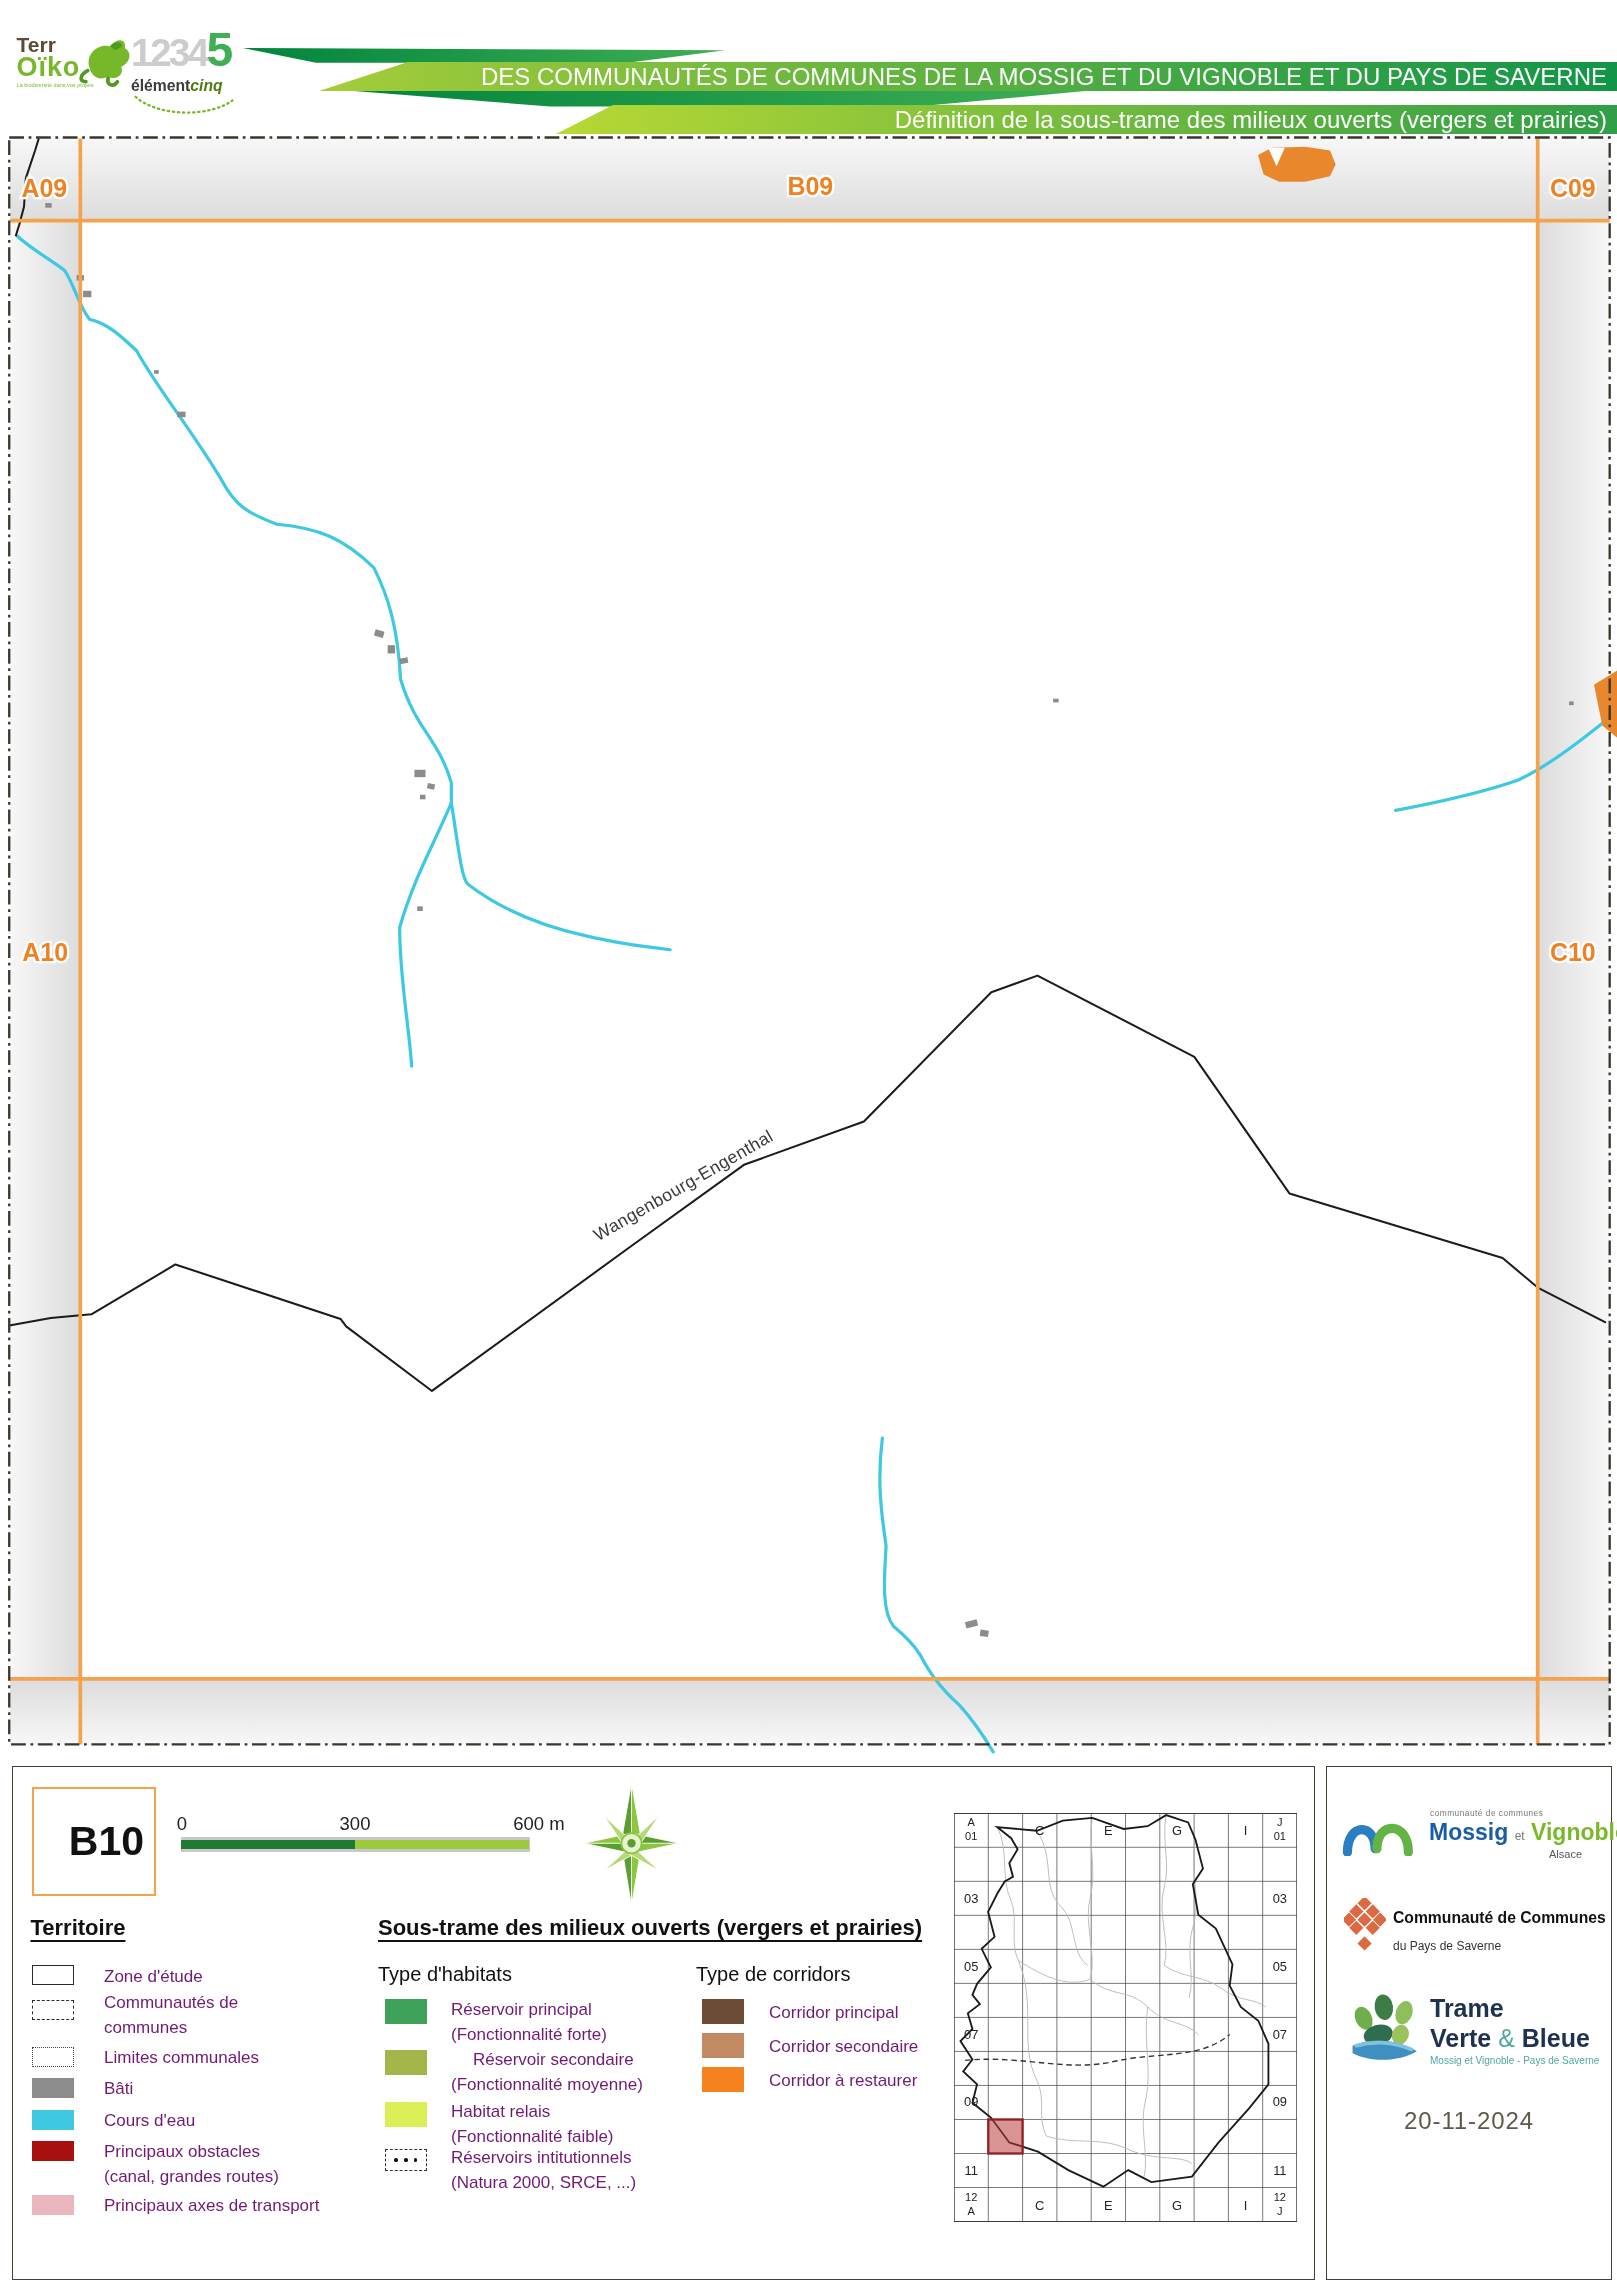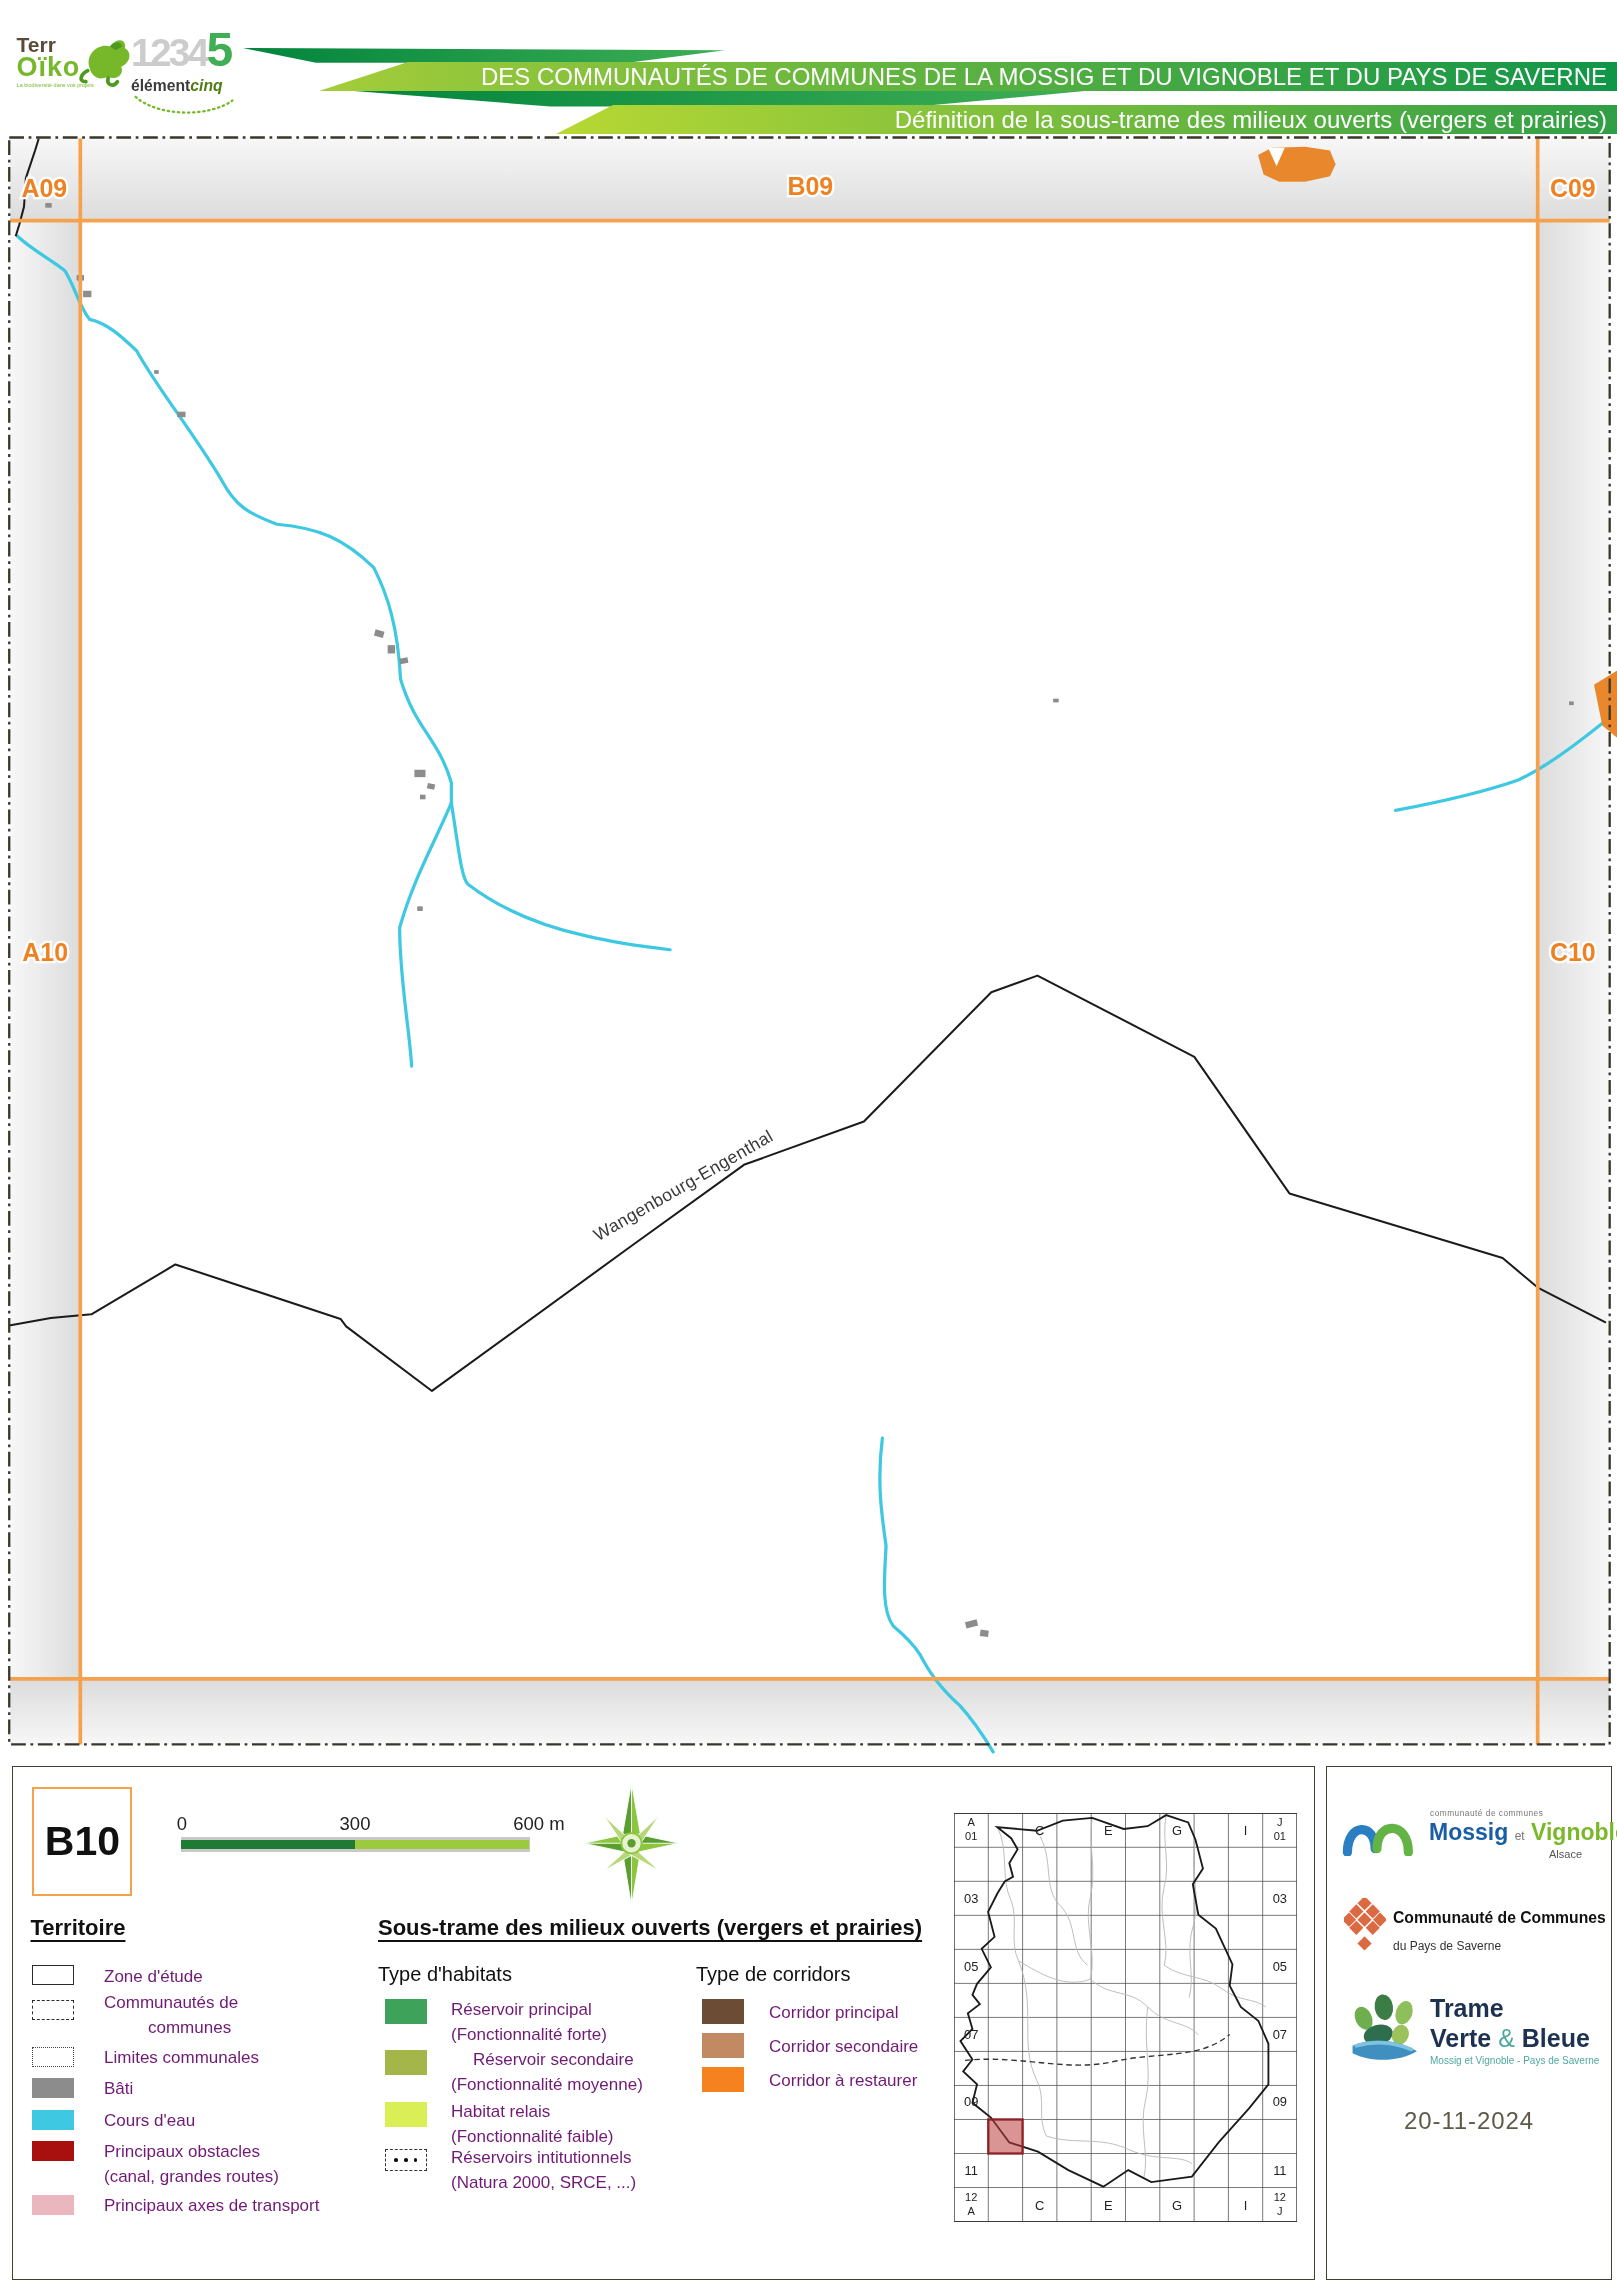--- a/index.html
+++ b/index.html
@@ -29,21 +29,21 @@
   
   .grid-label text{font-size:27px;font-weight:bold;fill:var(--label-orange,#EE8122);
     stroke:#ffffff;stroke-width:5px;paint-order:stroke;text-anchor:middle;
     font-family:"Liberation Sans",sans-serif;}
   .commune-label{font-size:19px;fill:#3a3a3a;letter-spacing:0.5px;font-family:"Liberation Sans",sans-serif;}
   
   .panel{position:absolute;border:1.8px solid var(--panel-border,#43402F);background:#fff;box-sizing:border-box;}
   #panel-left{left:12px;top:1766px;width:1303px;height:514px;}
   #panel-right{left:1326px;top:1766px;width:286px;height:514px;}
   #b10-box{left:19.4px;top:20px;width:96px;height:105px;border:2.8px solid var(--frame-orange,#F6A14C);
-    display:flex;align-items:center;justify-content:center;font-size:41px;font-weight:bold;color:#111;}
+    display:flex;align-items:center;justify-content:center;font-size:41px;font-weight:bold;color:#111;padding-left:24px;}
   .sb-label{position:absolute;font-size:18.5px;color:#222;transform:translateX(-50%);white-space:nowrap;}
   #scalebar{left:168px;top:70px;width:349px;height:14.8px;background:#c9c9c9;display:flex;align-items:center;}
   #scalebar .seg{height:8.3px;}
   .leg-h1{position:absolute;font-size:22px;font-weight:600;color:#111;
     text-decoration:underline;text-underline-offset:4.6px;white-space:nowrap;}
   .leg-h2{position:absolute;font-size:20px;color:#111;white-space:nowrap;}
   .leg-label{position:absolute;font-size:17px;color:#701a75;white-space:nowrap;line-height:24px;}
   .swatch{position:absolute;width:42px;height:20px;box-sizing:border-box;}
   .swatch.hab{height:25px;}
   .sw-zone{background:#fff;border:1.8px solid #2a2a2a;}
@@ -224,21 +224,21 @@
     <circle cx="60" cy="72" r="4.5" fill="#5a9e2f"></circle>
   </svg>
 
   <div class="leg-h1" style="left:17.5px;top:148px;">Territoire</div>
 
   <div class="swatch sw-zone" style="left:19.4px;top:198px;"></div>
   <div class="leg-label" style="left:91px;top:198px;">Zone d'étude</div>
 
   <div class="swatch sw-cc" style="left:19.4px;top:233px;"></div>
   <div class="leg-label" style="left:91px;top:224px;">Communautés de</div>
-  <div class="leg-label" style="left:91px;top:249px;margin-left:44px;">communes</div>
+  <div class="leg-label" style="left:91px;top:249px;">communes</div>
 
   <div class="swatch sw-lim" style="left:19.4px;top:280px;"></div>
   <div class="leg-label" style="left:91px;top:279px;">Limites communales</div>
 
   <div class="swatch sw-bati" style="left:19.4px;top:311px;"></div>
   <div class="leg-label" style="left:91px;top:310px;">Bâti</div>
 
   <div class="swatch sw-eau" style="left:19.4px;top:343px;"></div>
   <div class="leg-label" style="left:91px;top:342px;">Cours d'eau</div>
 

